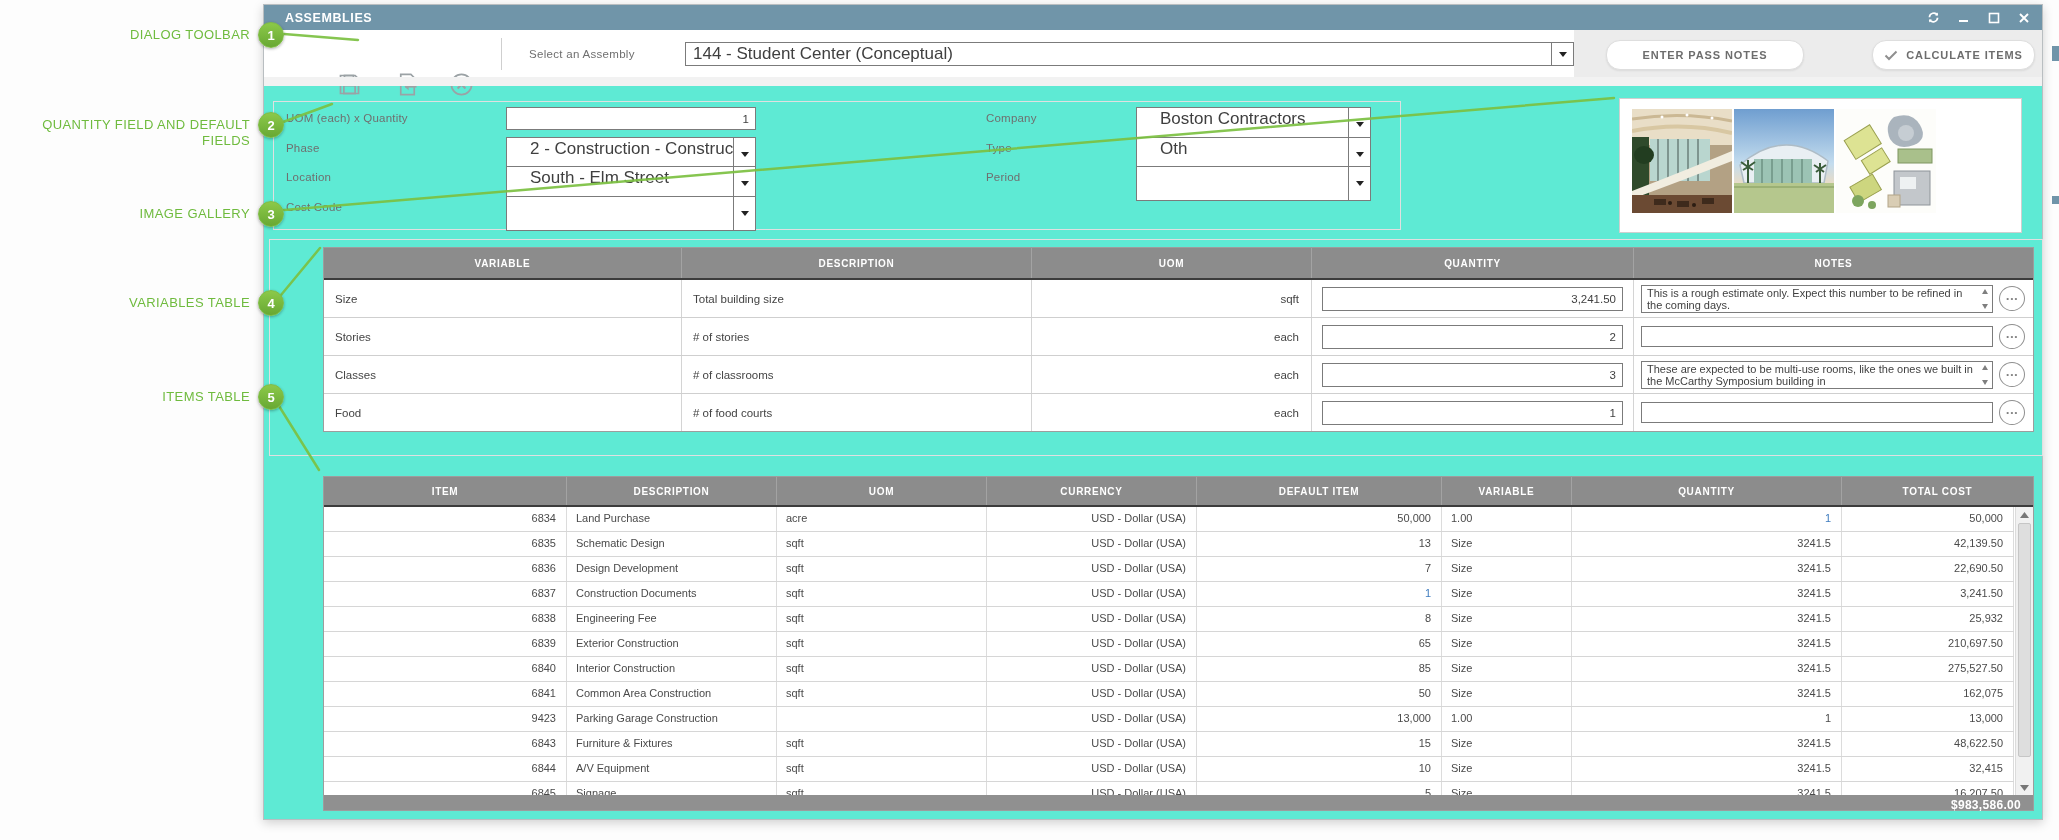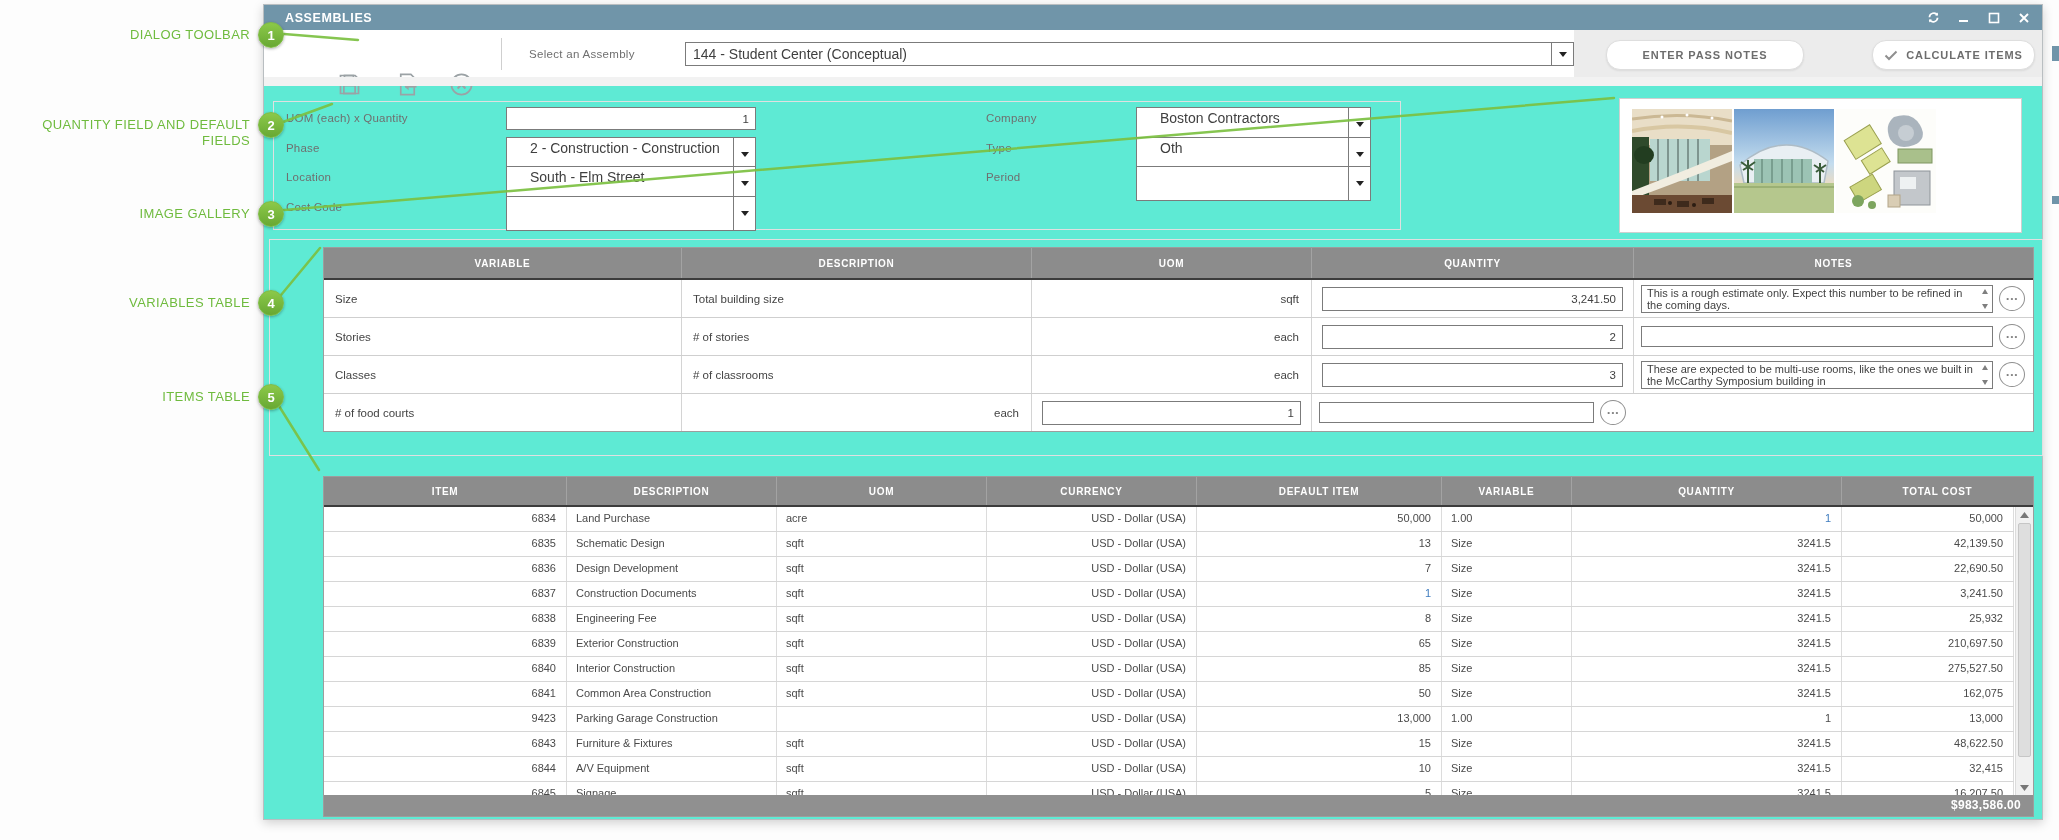--- a/index.html
+++ b/index.html
@@ -15,21 +15,21 @@
   .win-btn{width:13px;height:13px;display:flex;align-items:center;justify-content:center;cursor:pointer;}
 
   
   .toolbar{position:absolute;left:0;top:25px;right:0;height:47px;background:#fff;border-bottom:1px solid #e2e2e2;}
   .toolbar-gray{position:absolute;left:1310px;top:0;bottom:0;right:0;background:#ececec;}
   .tb-icon{position:absolute;top:41px;width:27px;height:27px;cursor:pointer;}
   .tb-divider{position:absolute;left:237px;top:8px;width:1px;height:32px;background:#cfcfcf;}
   .tb-label{position:absolute;left:265px;top:0;height:47px;display:flex;align-items:center;
             font-size:11.5px;color:#6f6f6f;letter-spacing:.3px;}
   .combo{background:#fff;border:1px solid #7b7b7b;box-sizing:border-box;display:flex;height:24px;}
-  .combo .val{flex:1;font-size:14px;color:#3f3f3f;line-height:22px;padding:0 7px;white-space:nowrap;overflow:hidden;}
+  .combo .val{flex:1;font-size:17px;color:#3f3f3f;line-height:22px;padding:0 7px;white-space:nowrap;overflow:hidden;}
   .combo .arrow{width:21px;border-left:1px solid #7b7b7b;display:flex;align-items:center;justify-content:center;background:#fff;}
   .tri-down{width:0;height:0;border-left:4px solid transparent;border-right:4px solid transparent;border-top:5px solid #222;}
   .tb-combo{position:absolute;left:421px;top:12px;width:889px;}
   .pill-btn{position:absolute;top:10px;height:28px;border-radius:14px;background:#fff;border:1px solid #dedede;
             box-shadow:0 1px 2px rgba(0,0,0,.08);display:flex;align-items:center;justify-content:center;gap:8px;
             font-size:11px;font-weight:600;color:#6d6d6d;letter-spacing:.9px;cursor:pointer;}
   .under-strip{position:absolute;left:0;top:72px;right:0;height:9px;background:#f2f2f2;}
 
   
   .form-panel{position:absolute;left:9px;top:96px;width:1128px;height:129px;border:1px solid #e0e0e0;box-sizing:border-box;}
@@ -80,21 +80,21 @@
   .items-table{position:absolute;left:59px;top:471px;width:1711px;border:1px solid #9d9d9d;box-sizing:border-box;background:#fff;}
   .items-table .grid-header{grid-template-columns:243px 210px 210px 210px 245px 130px 270px 191px;}
   .items-body{position:relative;height:288px;overflow:hidden;}
   .irow{display:grid;grid-template-columns:243px 210px 210px 210px 245px 130px 270px 172px;height:24px;
         border-bottom:1px solid #d6d6d6;width:1690px;cursor:default;}
   .icell{border-right:1px solid #dcdcdc;box-sizing:border-box;font-size:11px;color:#4a4a4a;line-height:23px;
          white-space:nowrap;overflow:hidden;}
   .icell.left{padding-left:9px;}
   .icell.right{text-align:right;padding-right:10px;}
   .icell.blue{color:#3f7cbf;}
-  .items-footer{height:21px;background:#909090;color:#fff;font-size:12px;font-weight:bold;text-align:right;
+  .items-footer{height:15px;background:#909090;color:#fff;font-size:12px;font-weight:bold;text-align:right;
                 line-height:21px;padding-right:12px;letter-spacing:.3px;}
   .scrollbar{position:absolute;right:0;top:0;bottom:0;width:18px;background:#f1f1f1;border-left:1px solid #dcdcdc;box-sizing:border-box;}
   .sb-btn{position:absolute;left:0;width:100%;height:15px;display:flex;align-items:center;justify-content:center;cursor:pointer;}
   .sb-thumb{position:absolute;left:2px;right:2px;top:16px;bottom:38px;background:#dedede;border:1px solid #c6c6c6;border-radius:2px;cursor:grab;}
 
   
   .anno-label{position:absolute;left:0;width:250px;text-align:right;font-size:13px;color:#6fbb3e;
               letter-spacing:.4px;line-height:16px;z-index:7;}
   .anno-circle{position:absolute;left:258px;width:26px;height:26px;border-radius:50%;z-index:7;
                background:linear-gradient(#8cc949,#68a833);border:1px solid #7fbc45;box-sizing:border-box;
@@ -355,20 +355,21 @@
             </div>
             <div class="vcell c-notes">
               <div class="nbox tall"><span>These are expected to be multi-use rooms, like the ones we built in the McCarthy Symposium building in</span><div class="nspin">
                   <i class="tri-up-s"></i>
                   <i class="tri-dn-s"></i>
                 </div></div>
               <div class="dots-btn">•••</div>
             </div>
           </div>
           <div class="vrow">
+            <div class="vcell c-l">Food</div>
             <div class="vcell c-l"># of food courts</div>
             <div class="vcell c-r">each</div>
             <div class="vcell">
               <div class="qinput">1</div>
             </div>
             <div class="vcell c-notes">
               <div class="nbox short"><span></span></div>
               <div class="dots-btn">•••</div>
             </div>
           </div>

